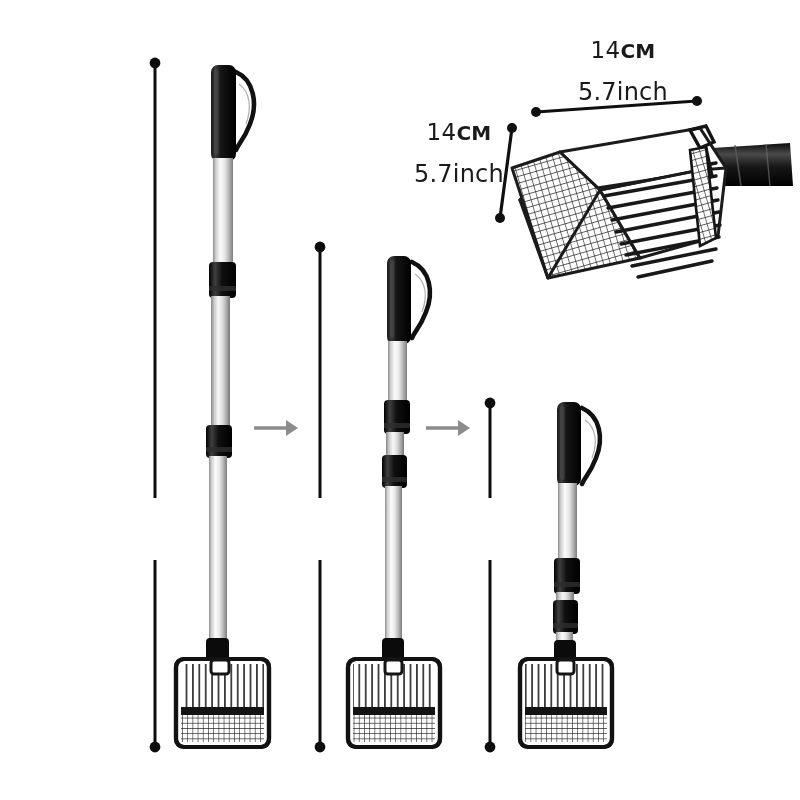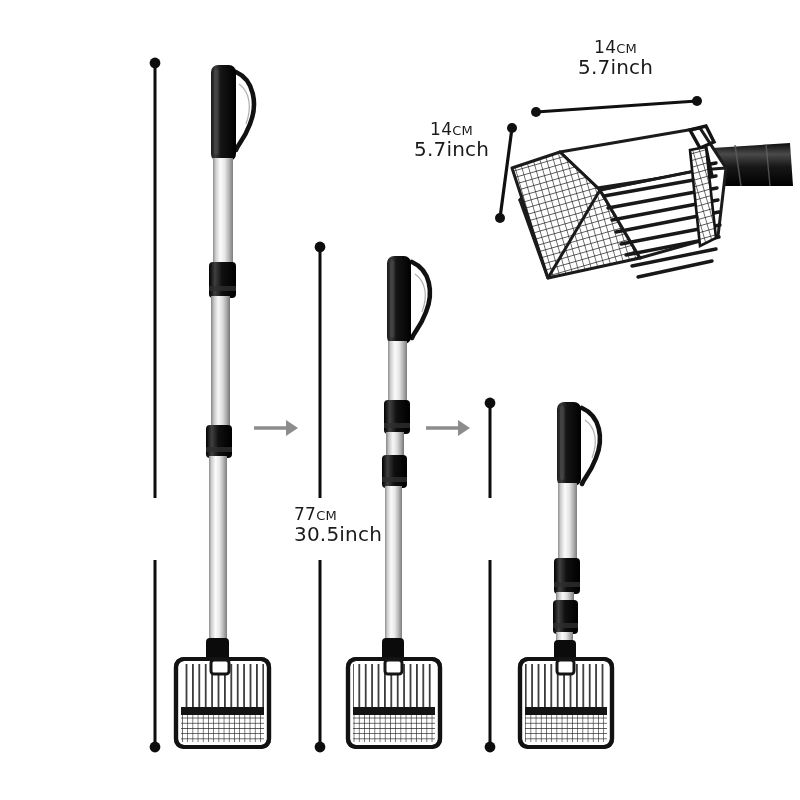--- a/index.html
+++ b/index.html
@@ -23,34 +23,34 @@
     height: 800px;
   }
   .dim-label {
     position: absolute;
     color: #1a1a1a;
     line-height: 1.08;
     white-space: nowrap;
     -webkit-font-smoothing: antialiased;
   }
   .dim-label .big {
-    font-size: 17px;
+    font-size: 23px;
     font-weight: 400;
     letter-spacing: 0.3px;
   }
   .dim-label .unit {
-    font-size: 13px;
-    font-weight: 400;
+    font-size: 20px;
+    font-weight: 700;
     letter-spacing: 0.2px;
   }
   .dim-label .sub {
     display: block;
-    font-size: 20px;
+    font-size: 24px;
     font-weight: 400;
-    margin-top: 1px;
+    margin-top: 17px;
     letter-spacing: 0.2px;
   }
   .lbl-106 { left: 124px; top: 505px; }
   .lbl-77  { left: 294px; top: 505px; }
   .lbl-57  { left: 461px; top: 505px; }
   .lbl-netw { left: 578px; top: 38px; text-align: center; }
   .lbl-neth { left: 414px; top: 120px; text-align: center; }
 </style>
 </head>
 <body>
@@ -275,19 +275,15 @@
     <span class="big">14</span><span class="unit">CM</span>
     <span class="sub">5.7inch</span>
   </div>
 
   <div class="dim-label lbl-neth">
     <span class="big">14</span><span class="unit">CM</span>
     <span class="sub">5.7inch</span>
   </div>
 
 
-  <div class="dim-label lbl-77">
-    <span class="big">77</span><span class="unit">CM</span>
-    <span class="sub">30.5inch</span>
-  </div>
 
 
 </div>
 
 </body></html>

